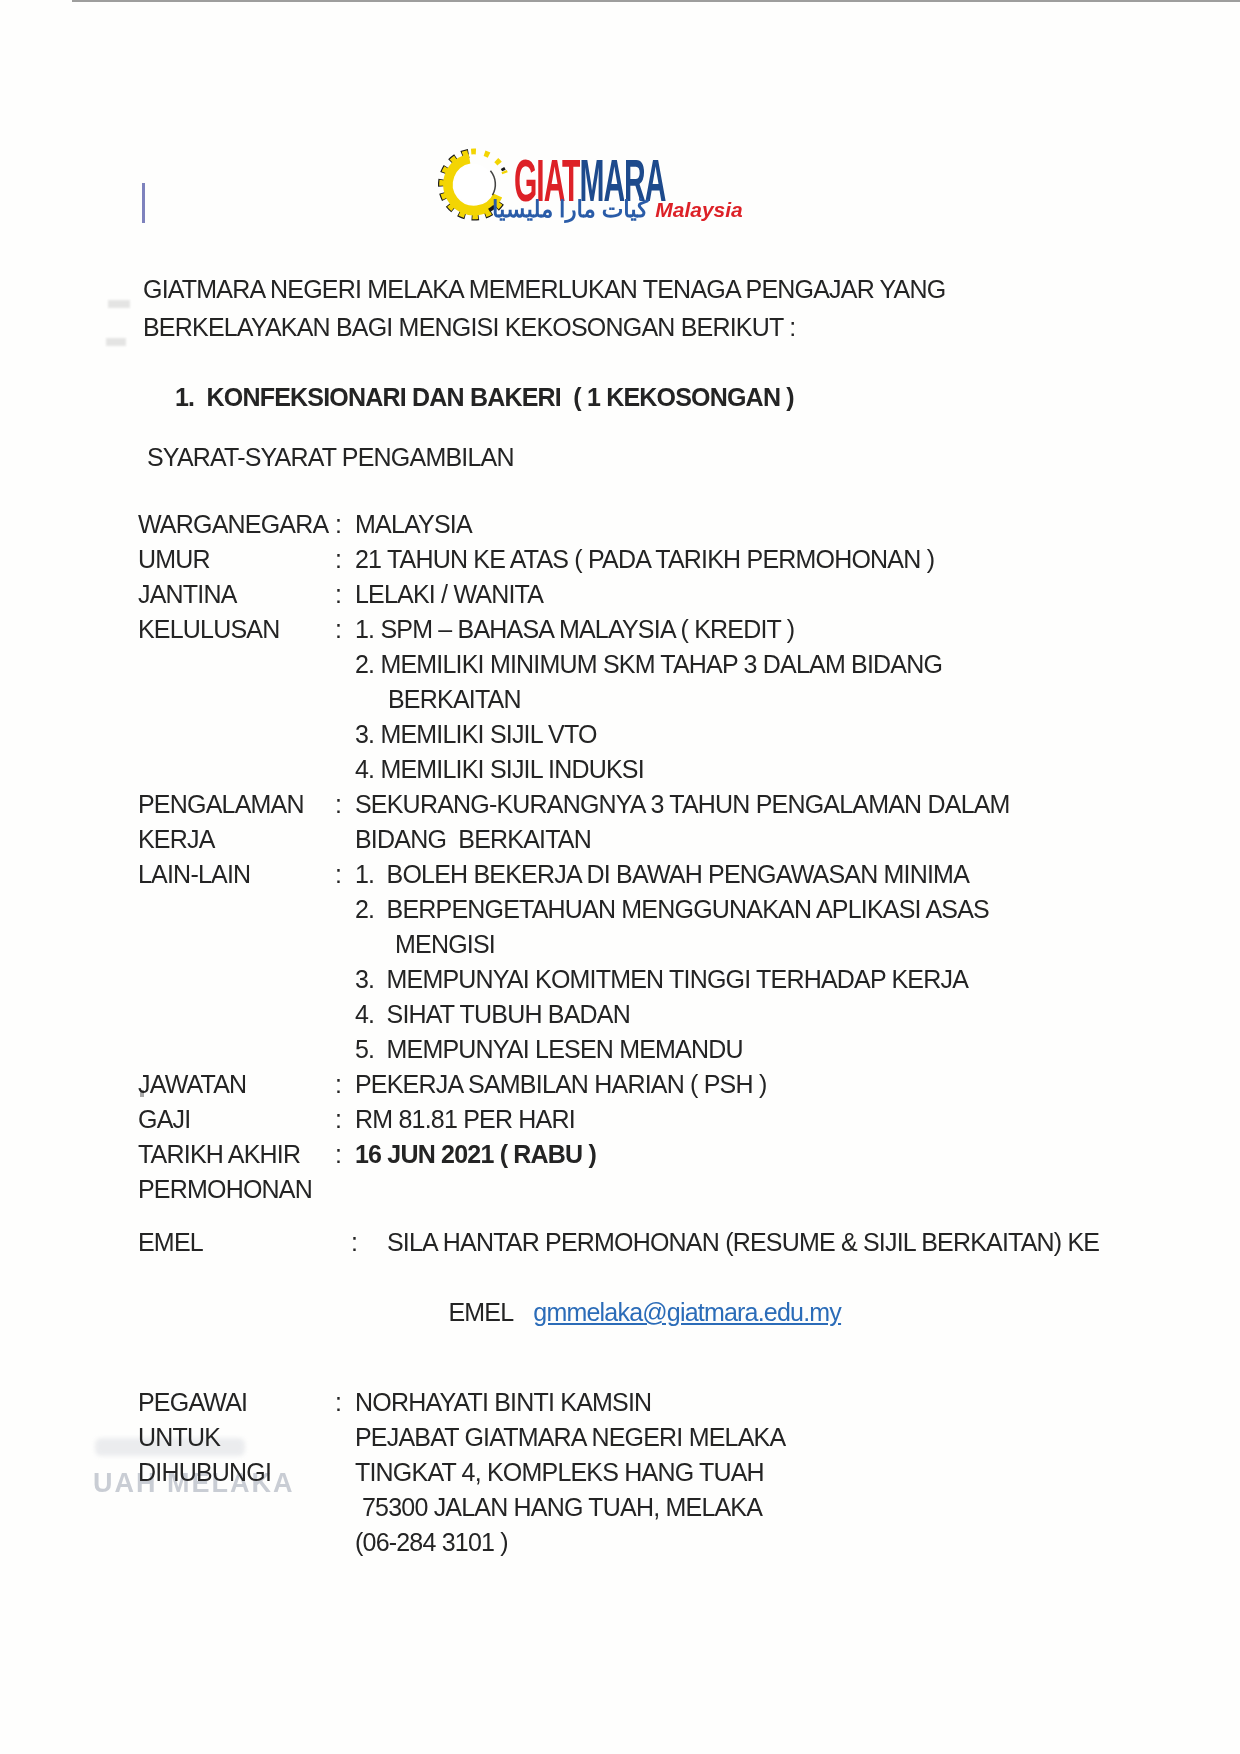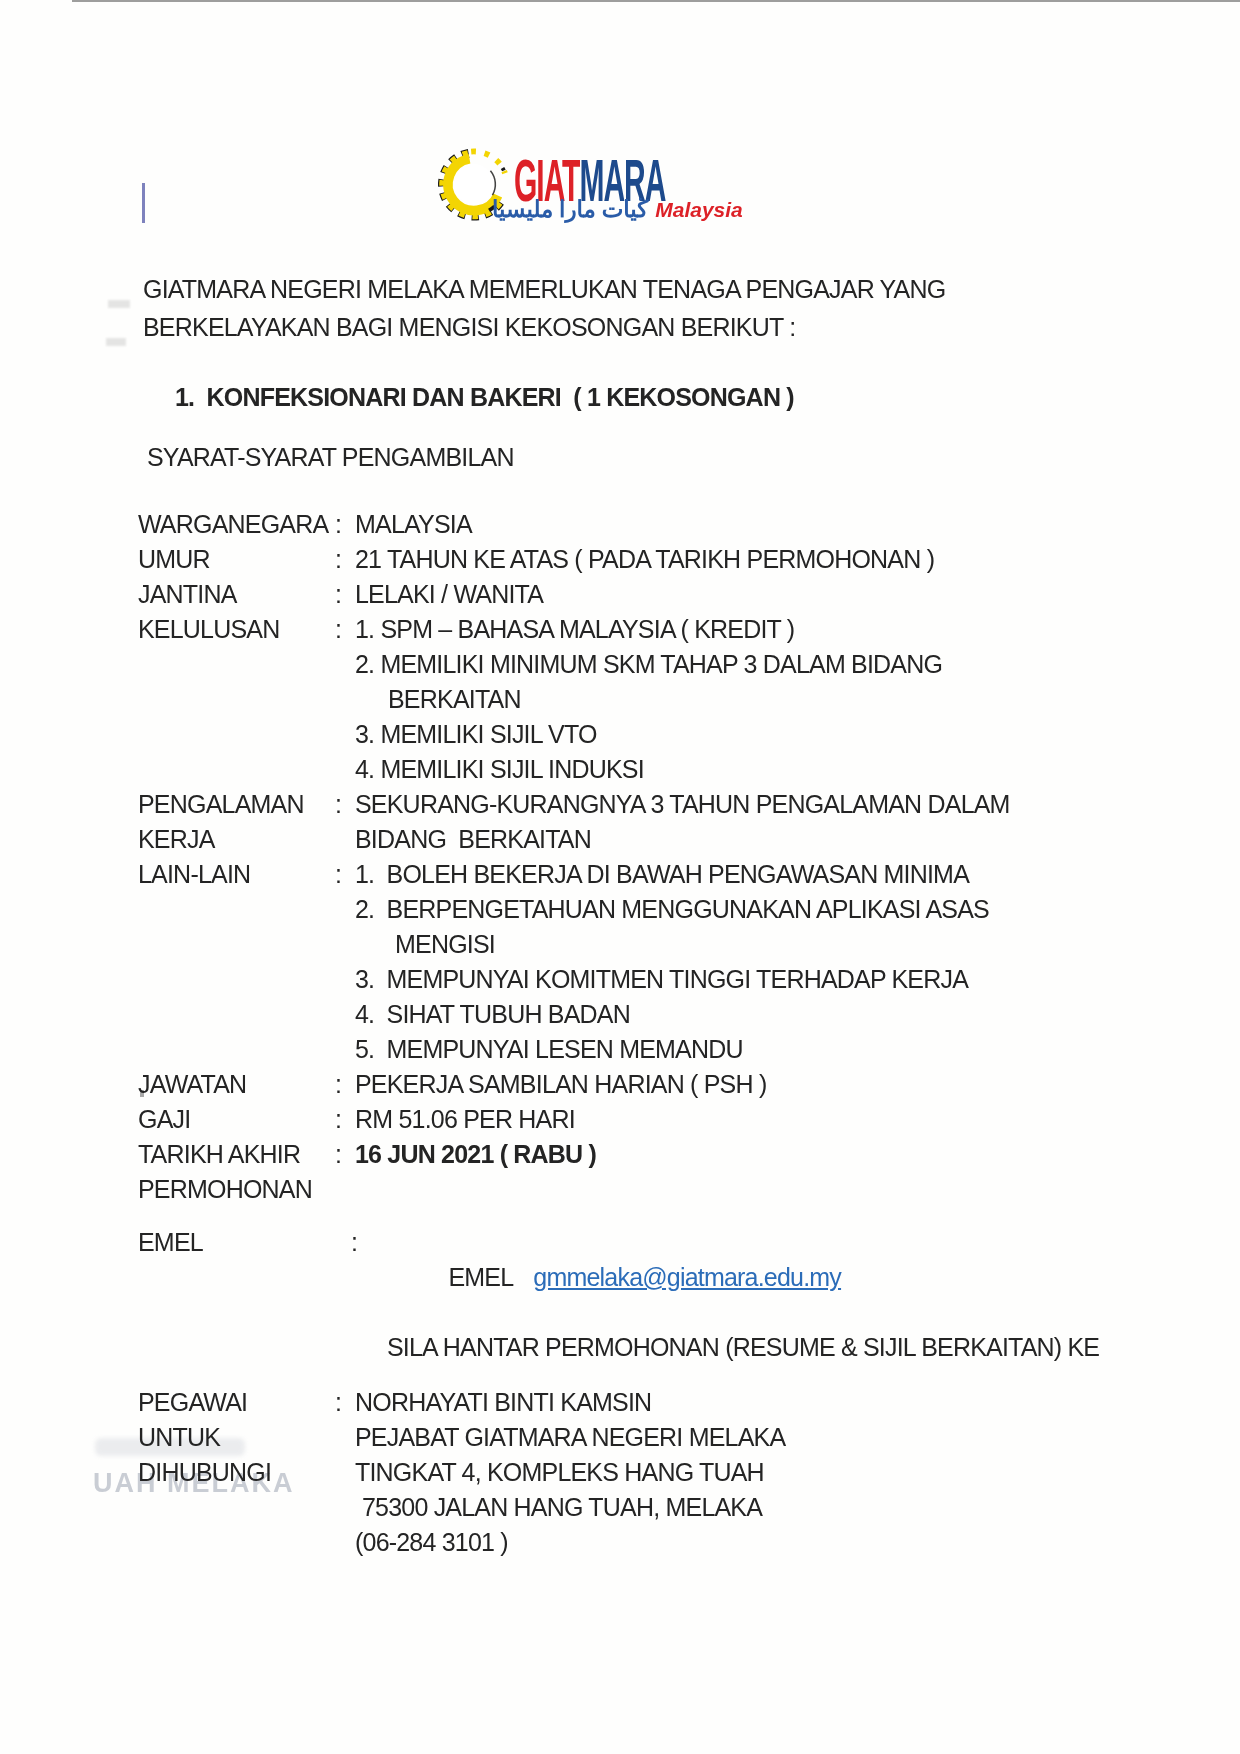--- a/index.html
+++ b/index.html
@@ -185,45 +185,45 @@
           <div class="vline">PEKERJA SAMBILAN HARIAN ( PSH )</div>
         </div>
     </div>
 
     <div class="row">
       <div class="lbl">
           <div class="lline">GAJI</div>
         </div>
       <div class="col">:</div>
       <div class="val">
-          <div class="vline">RM 51.06 PER HARI</div>
+          <div class="vline">RM 81.81 PER HARI</div>
         </div>
     </div>
 
     <div class="row">
       <div class="lbl">
         <div class="lline">TARIKH AKHIR</div>
         <div class="lline">PERMOHONAN</div>
       </div>
       <div class="col">:</div>
       <div class="val">
           <div class="vline b">16 JUN 2021 ( RABU )</div>
         </div>
     </div>
 
     <div class="row gap-md">
       <div class="lbl">
           <div class="lline">EMEL</div>
         </div>
       <div class="col">:</div>
       <div class="val">
+        <div class="vline">SILA HANTAR PERMOHONAN (RESUME &amp; SIJIL BERKAITAN) KE</div>
         <div class="vline">
           <span>EMEL</span><a class="mail">gmmelaka@giatmara.edu.my</a>
         </div>
-        <div class="vline">SILA HANTAR PERMOHONAN (RESUME &amp; SIJIL BERKAITAN) KE</div>
       </div>
     </div>
 
     <div class="row gap-lg">
       <div class="lbl">
         <div class="lline">PEGAWAI</div>
         <div class="lline">UNTUK</div>
         <div class="lline">DIHUBUNGI</div>
       </div>
       <div class="col">:</div>

